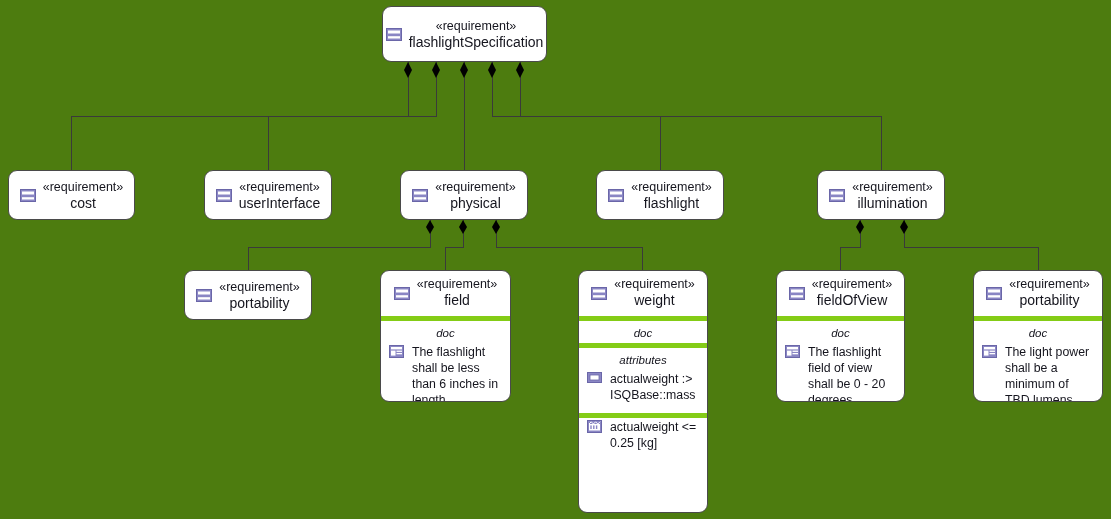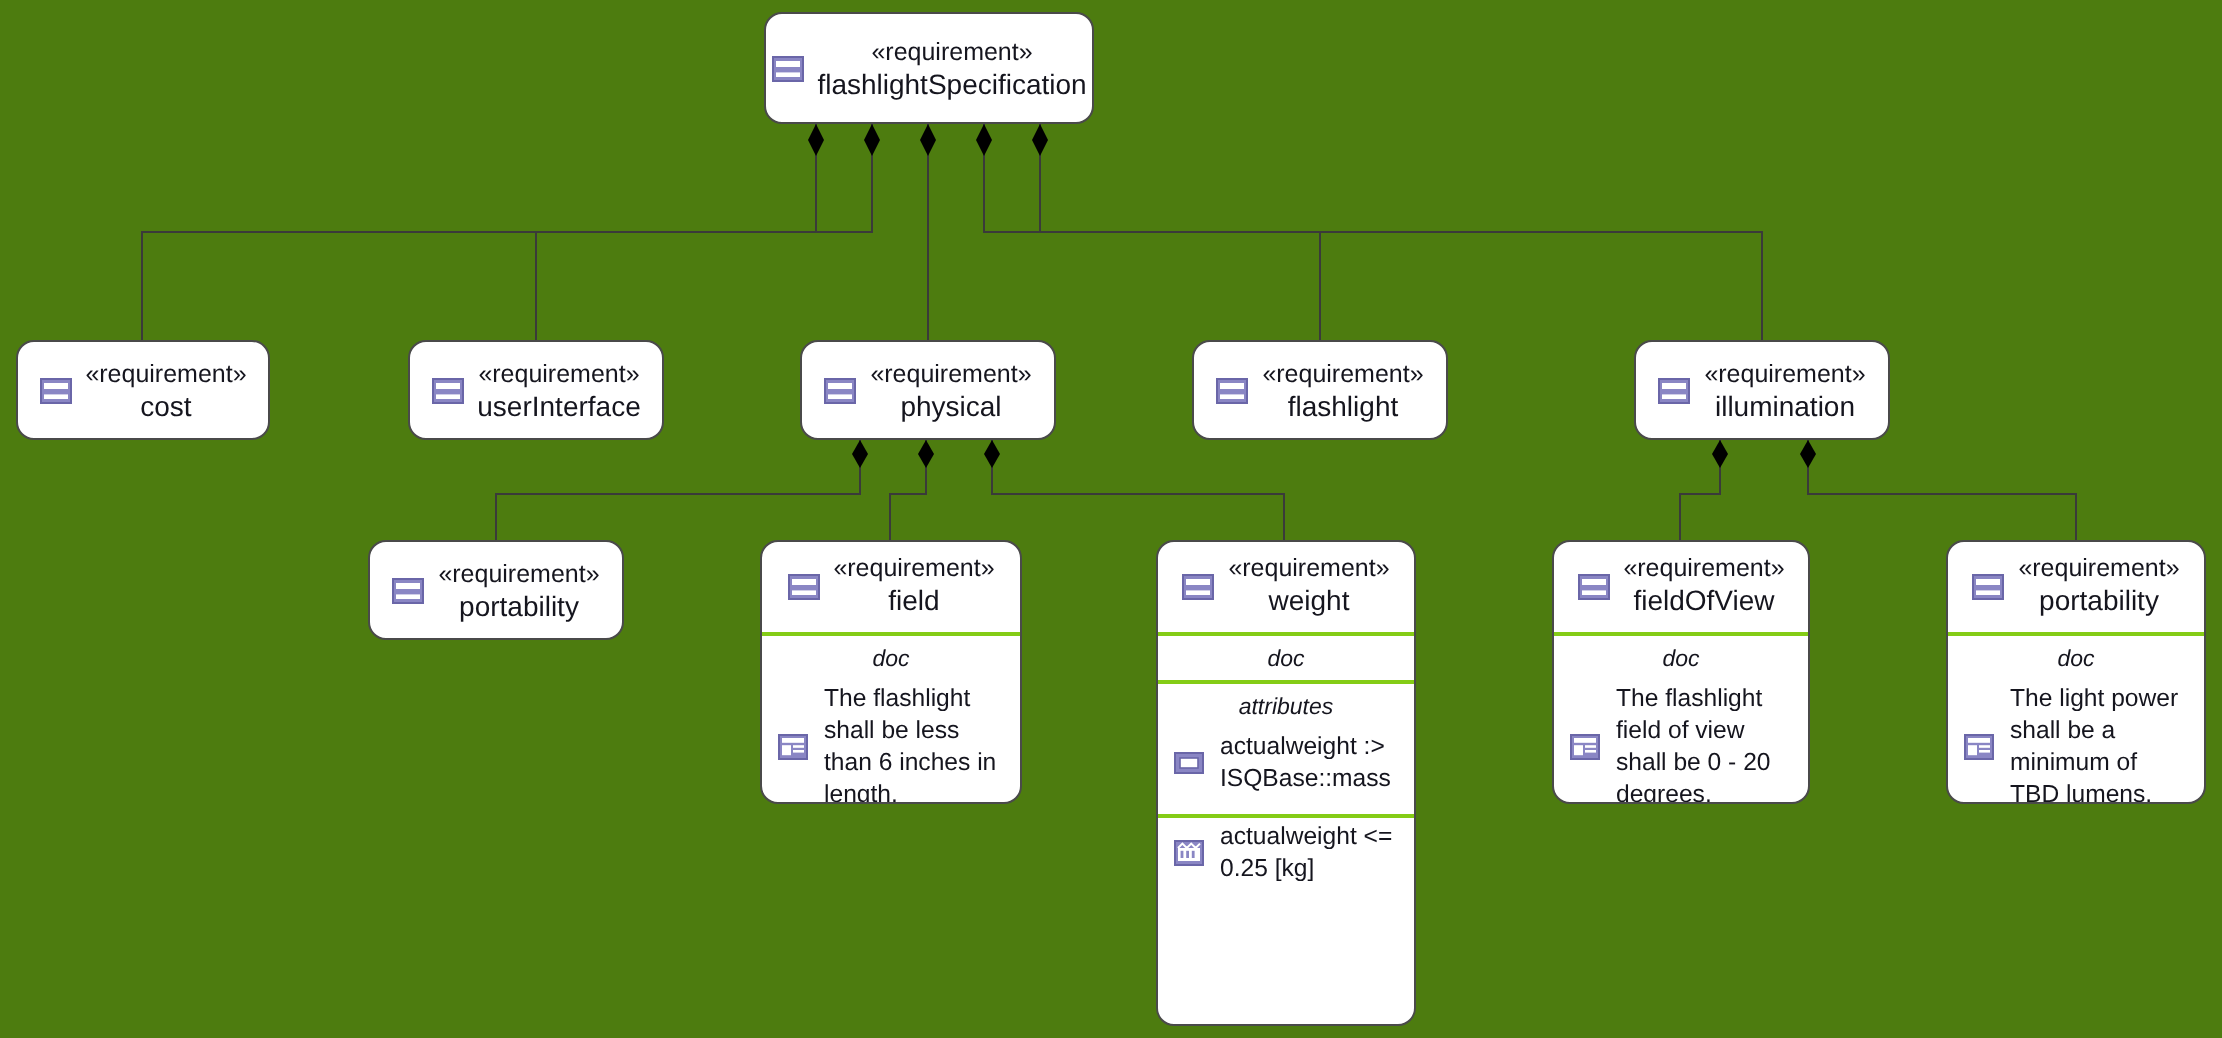--- a/index.html
+++ b/index.html
@@ -56,32 +56,31 @@
     display: block;
     font-size: 12.5px;
   }
   .nm {
     display: block;
     font-size: 14px;
   }
 
   
   .compartment {
-    border-top: 2px solid #84cc16;
+    border-top: 5px solid #84cc16;
   }
   .comp-title {
     text-align: center;
     font-style: italic;
     font-size: 11.5px;
     color: #15151e;
     padding: 6px 2px 4px 2px;
   }
   .comp-body {
     display: flex;
-    align-items: center;
     gap: 8px;
     padding: 2px 8px 9px 8px;
   }
   .comp-text {
     font-size: 12.3px;
     line-height: 1.30;
     color: #15151e;
     flex: 1;
   }
 

